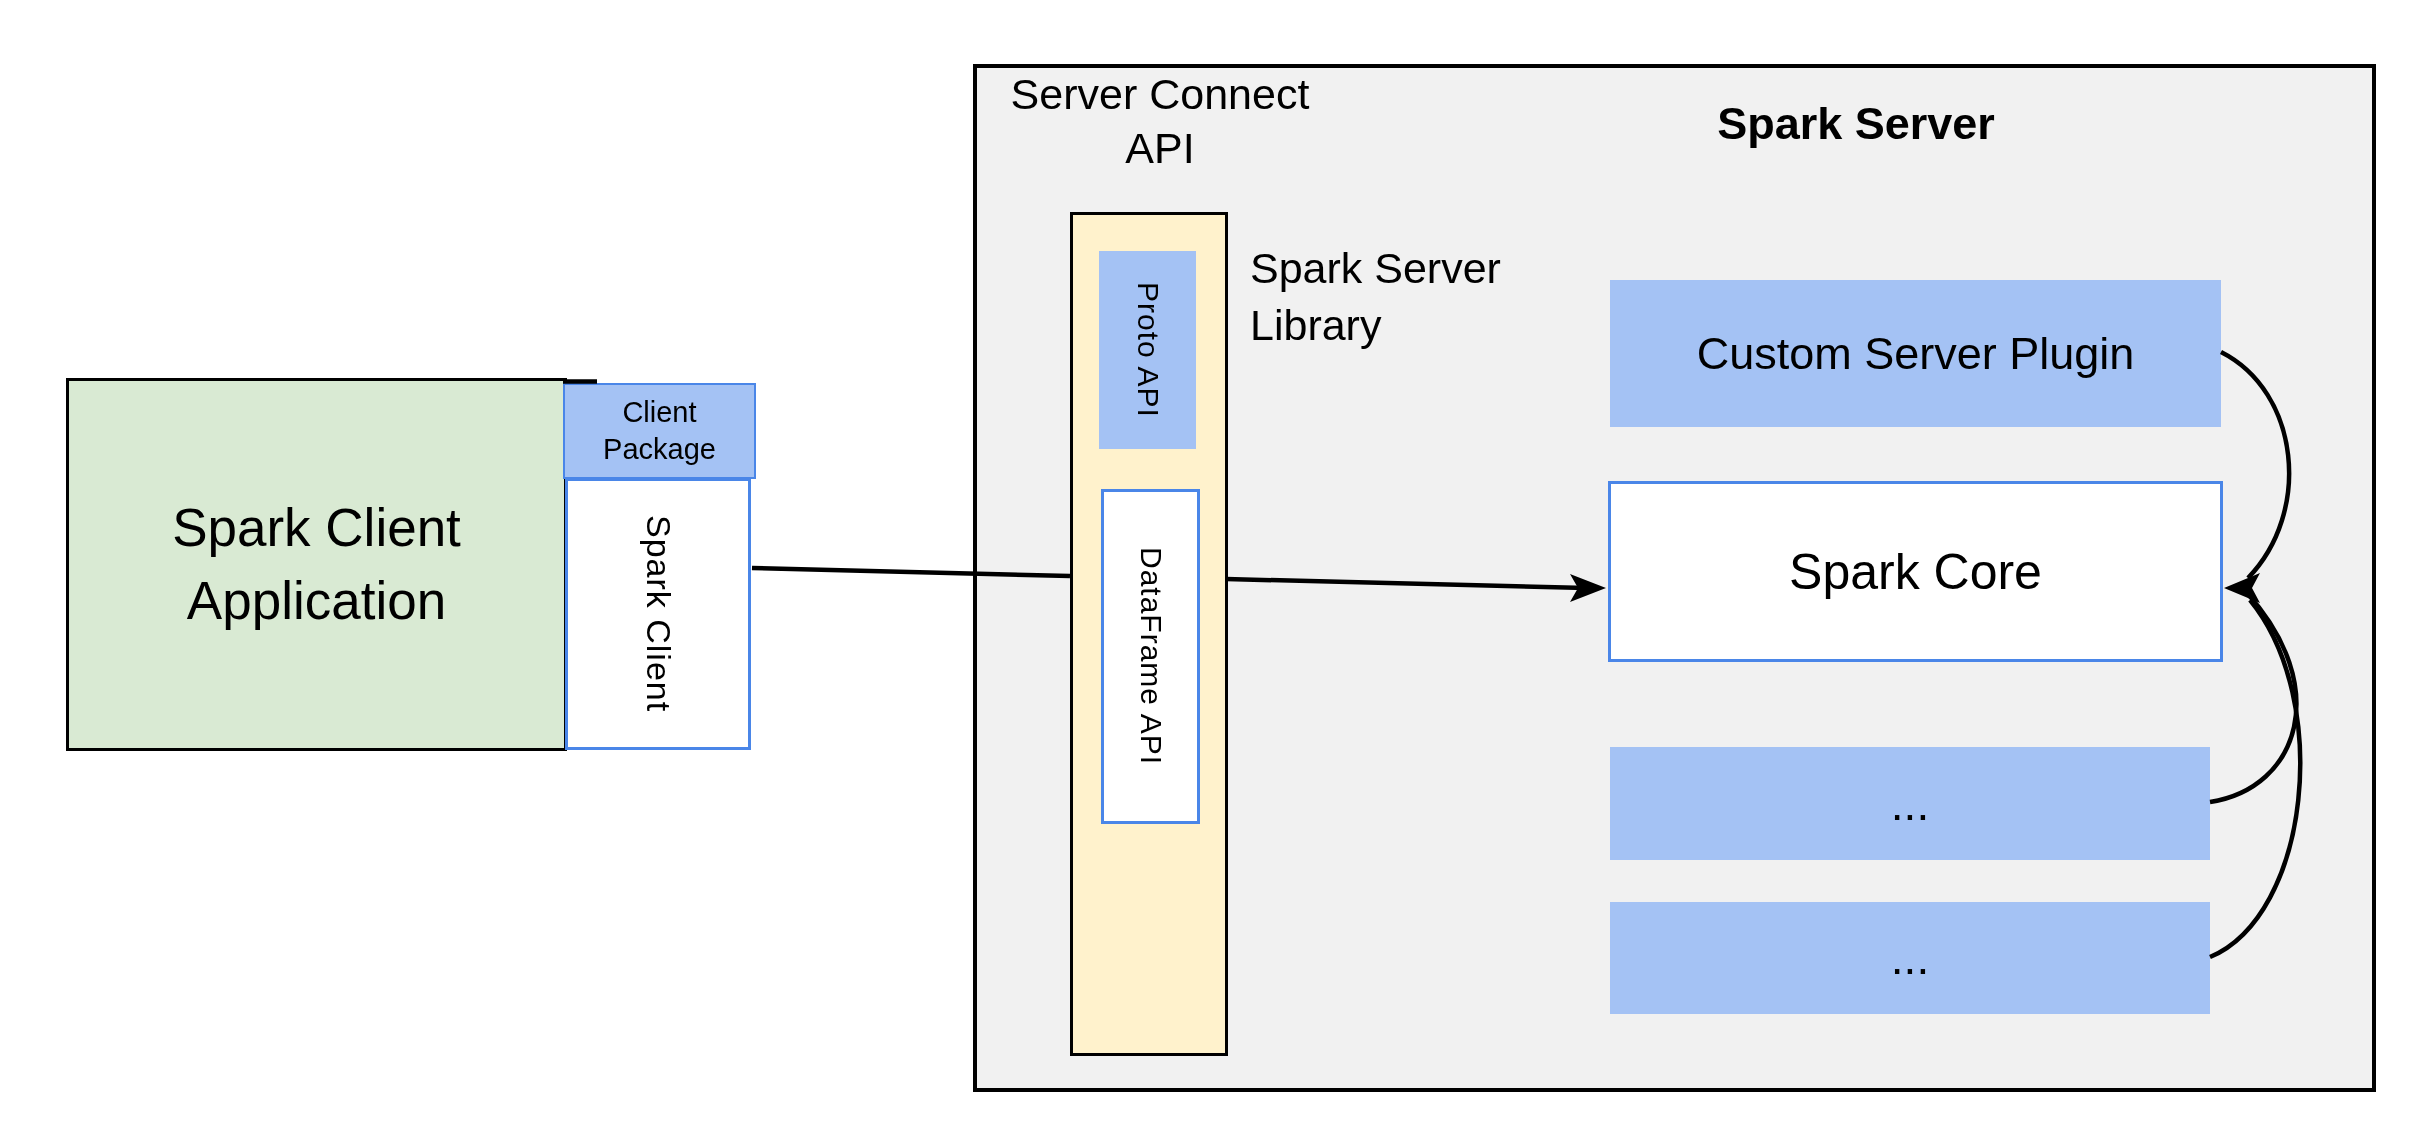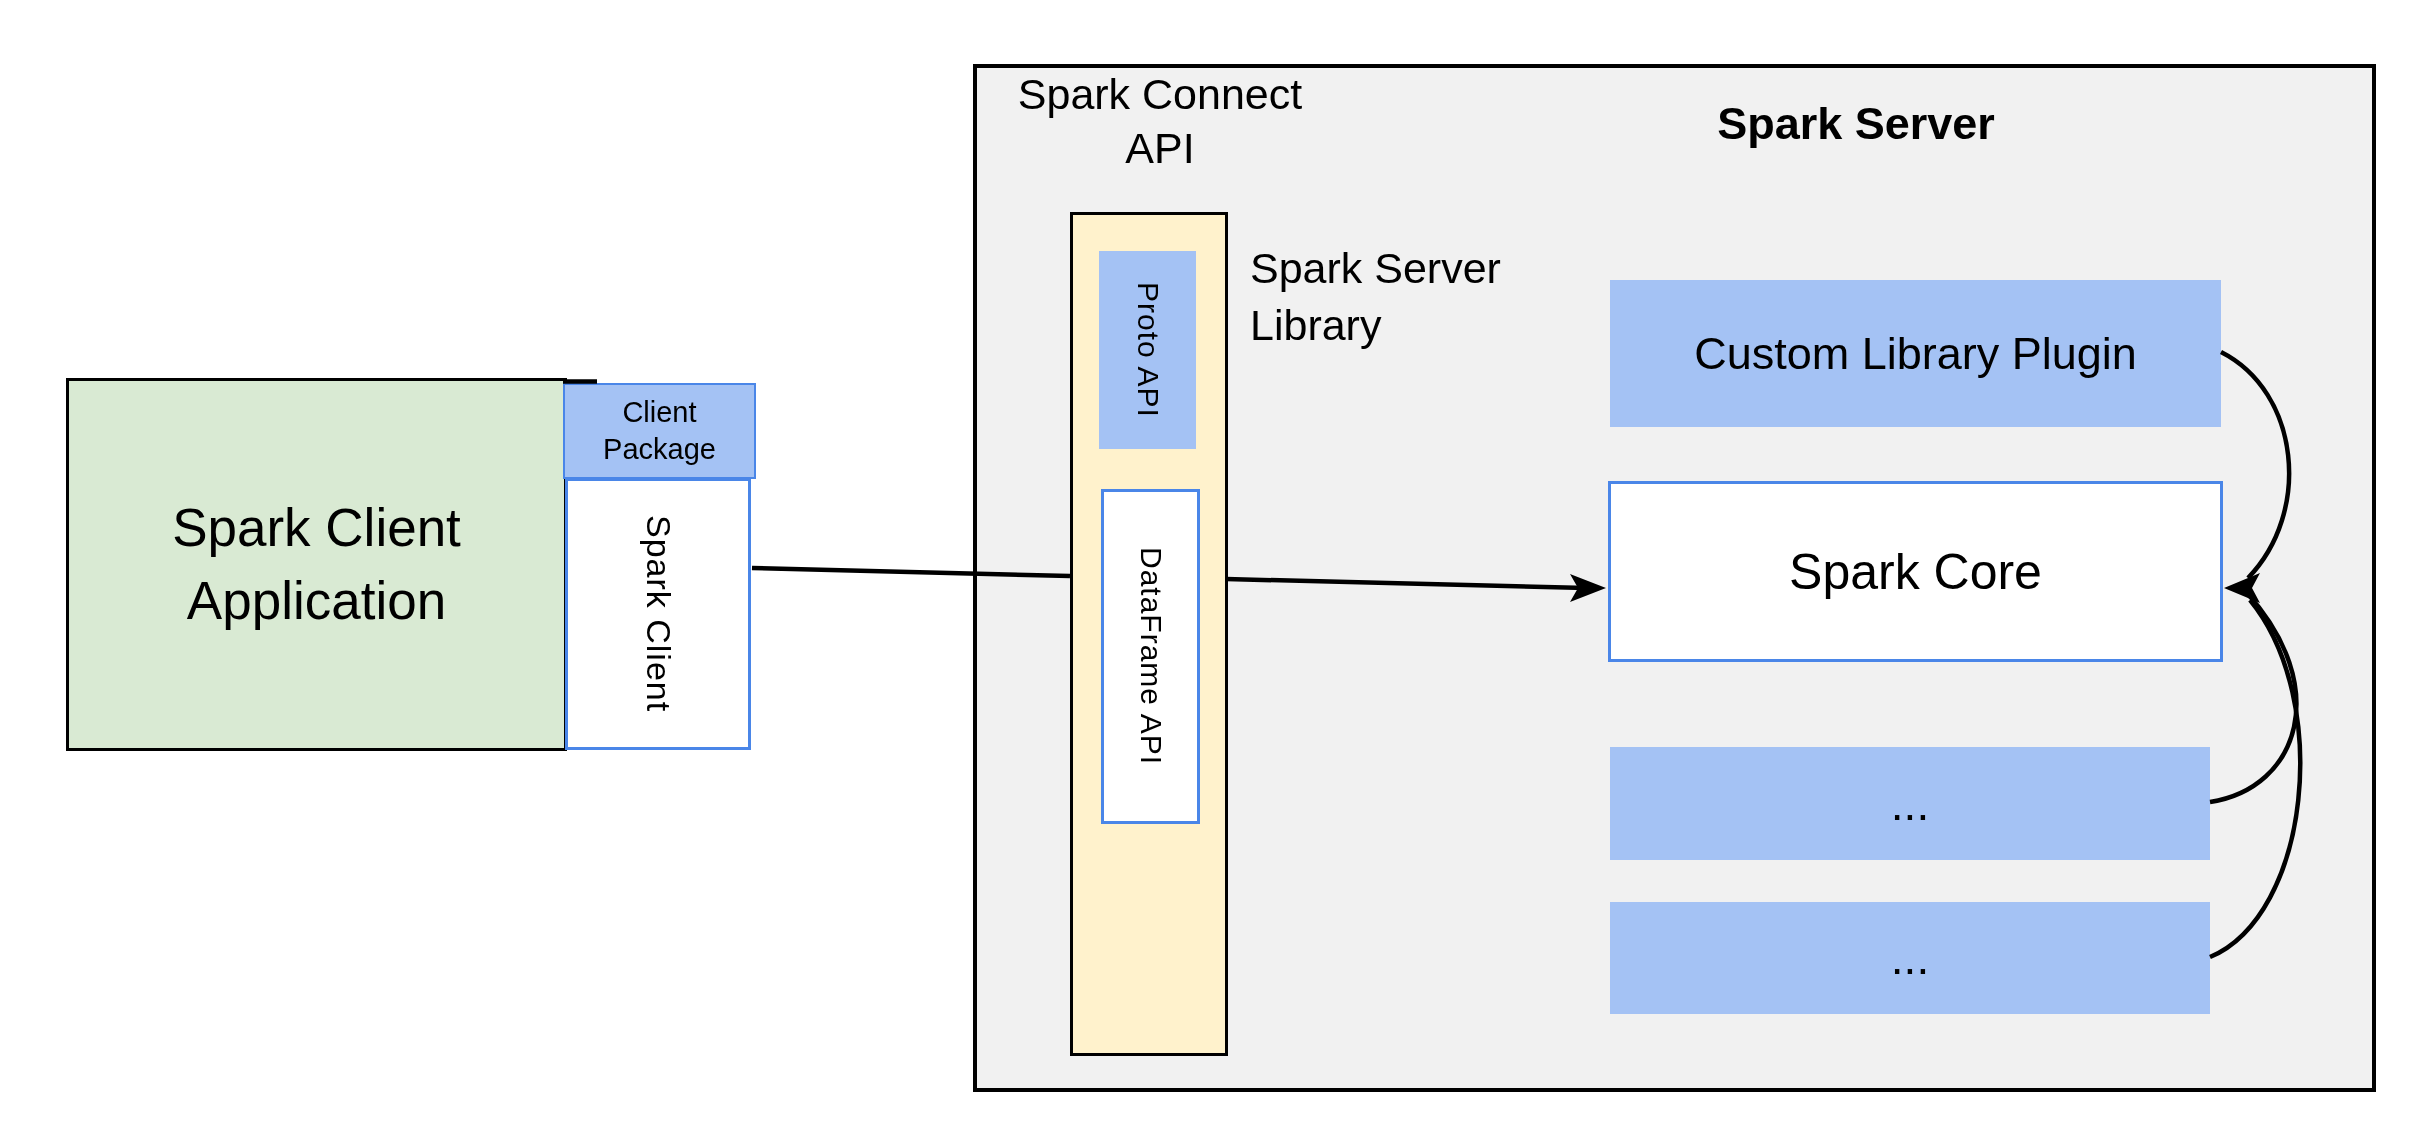--- a/index.html
+++ b/index.html
@@ -61,40 +61,40 @@
 
   <div class="abs flexc pkg-box" style="background-color: rgb(164, 194, 244);">
     <div class="label pre">Client
 Package</div>
   </div>
 
   <div class="abs flexc client-box">
     <span class="vtext">Spark Client</span>
   </div>
 
-  <div class="abs pre connect-label">Spark Connect
+  <div class="abs pre connect-label">Server Connect
 API</div>
 
   <div class="abs yellow-box" style="background-color: rgb(255, 242, 204);"></div>
 
   <div class="abs flexc proto-box" style="background-color: rgb(164, 194, 244);">
     <span class="vtext">Proto API</span>
   </div>
 
   <div class="abs flexc df-box">
     <span class="vtext">DataFrame API</span>
   </div>
 
   <div class="abs srvlib-label">Spark Server
 Library</div>
 
   <div class="abs server-title">Spark Server</div>
 
   <div class="abs flexc plugin-box" style="background-color: rgb(164, 194, 244);">
-    <span>Custom Library Plugin</span>
+    <span>Custom Server Plugin</span>
   </div>
 
   <div class="abs flexc core-box">
     <span>Spark Core</span>
   </div>
 
   <div class="abs flexc dots-box-1" style="background-color: rgb(164, 194, 244);">
     <span>...</span>
   </div>
 

